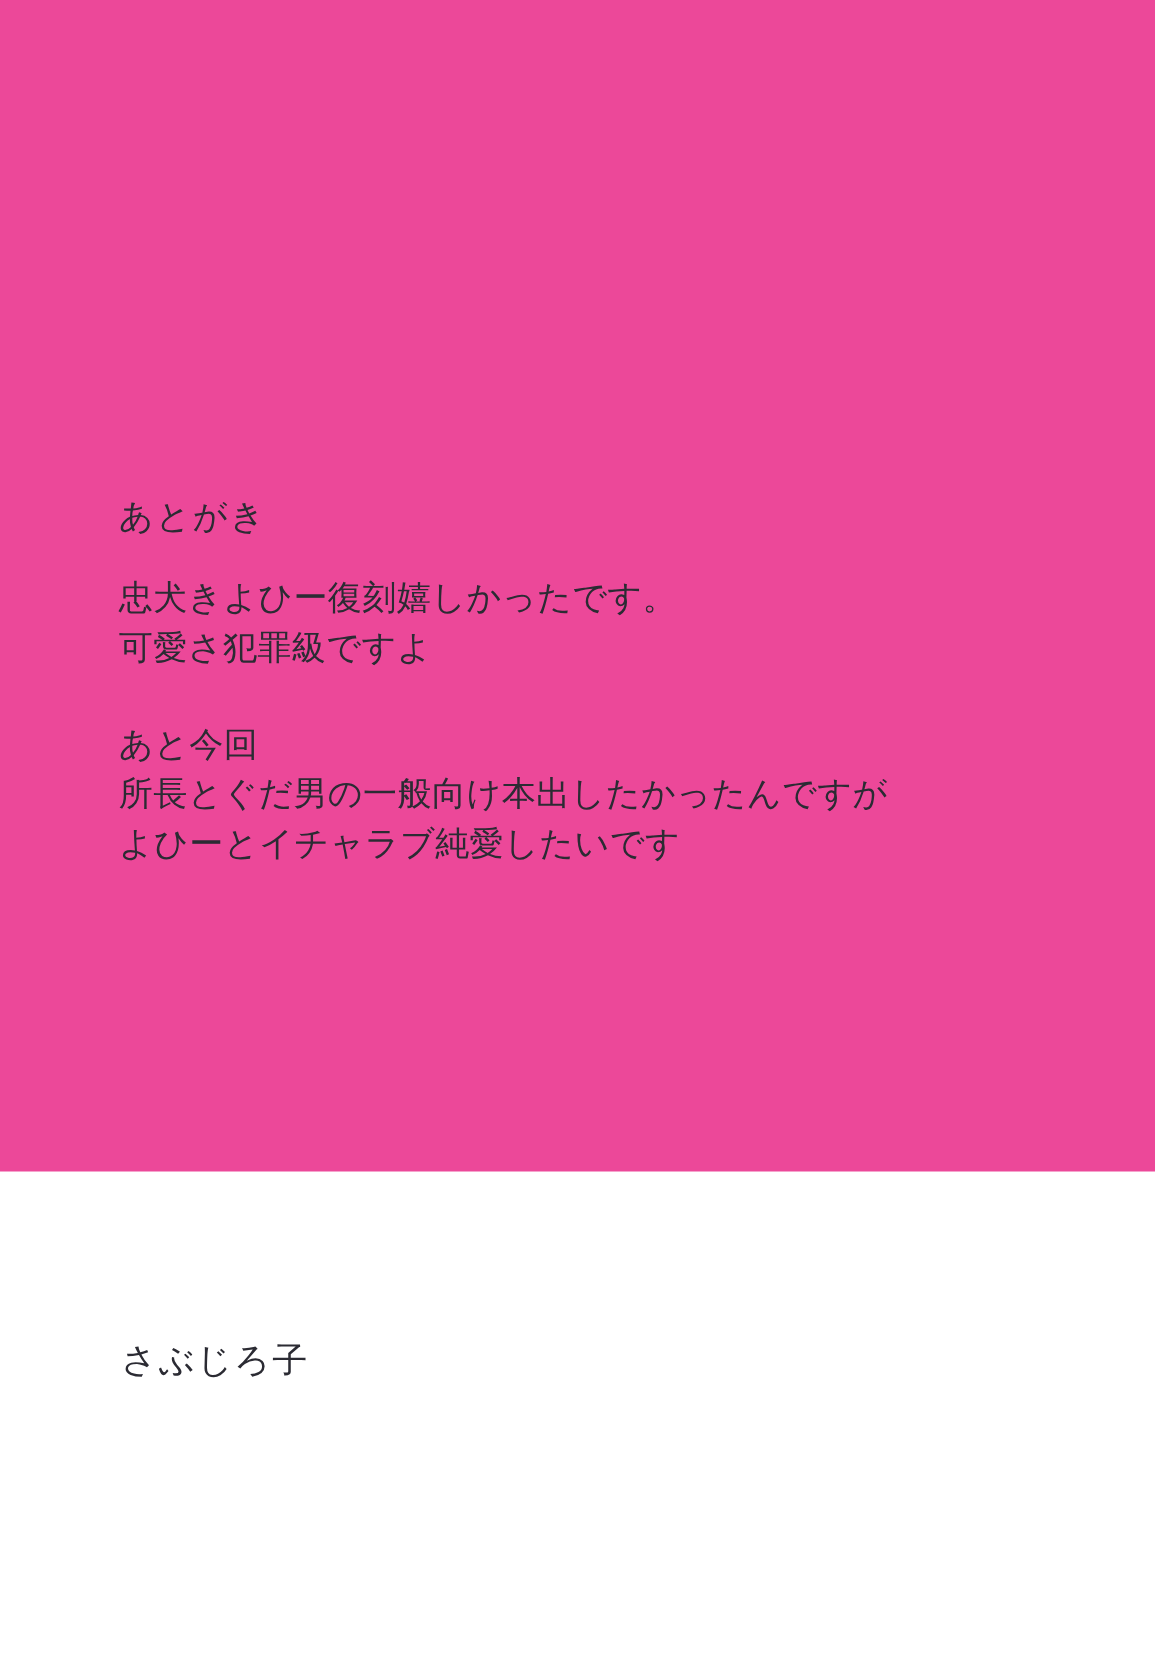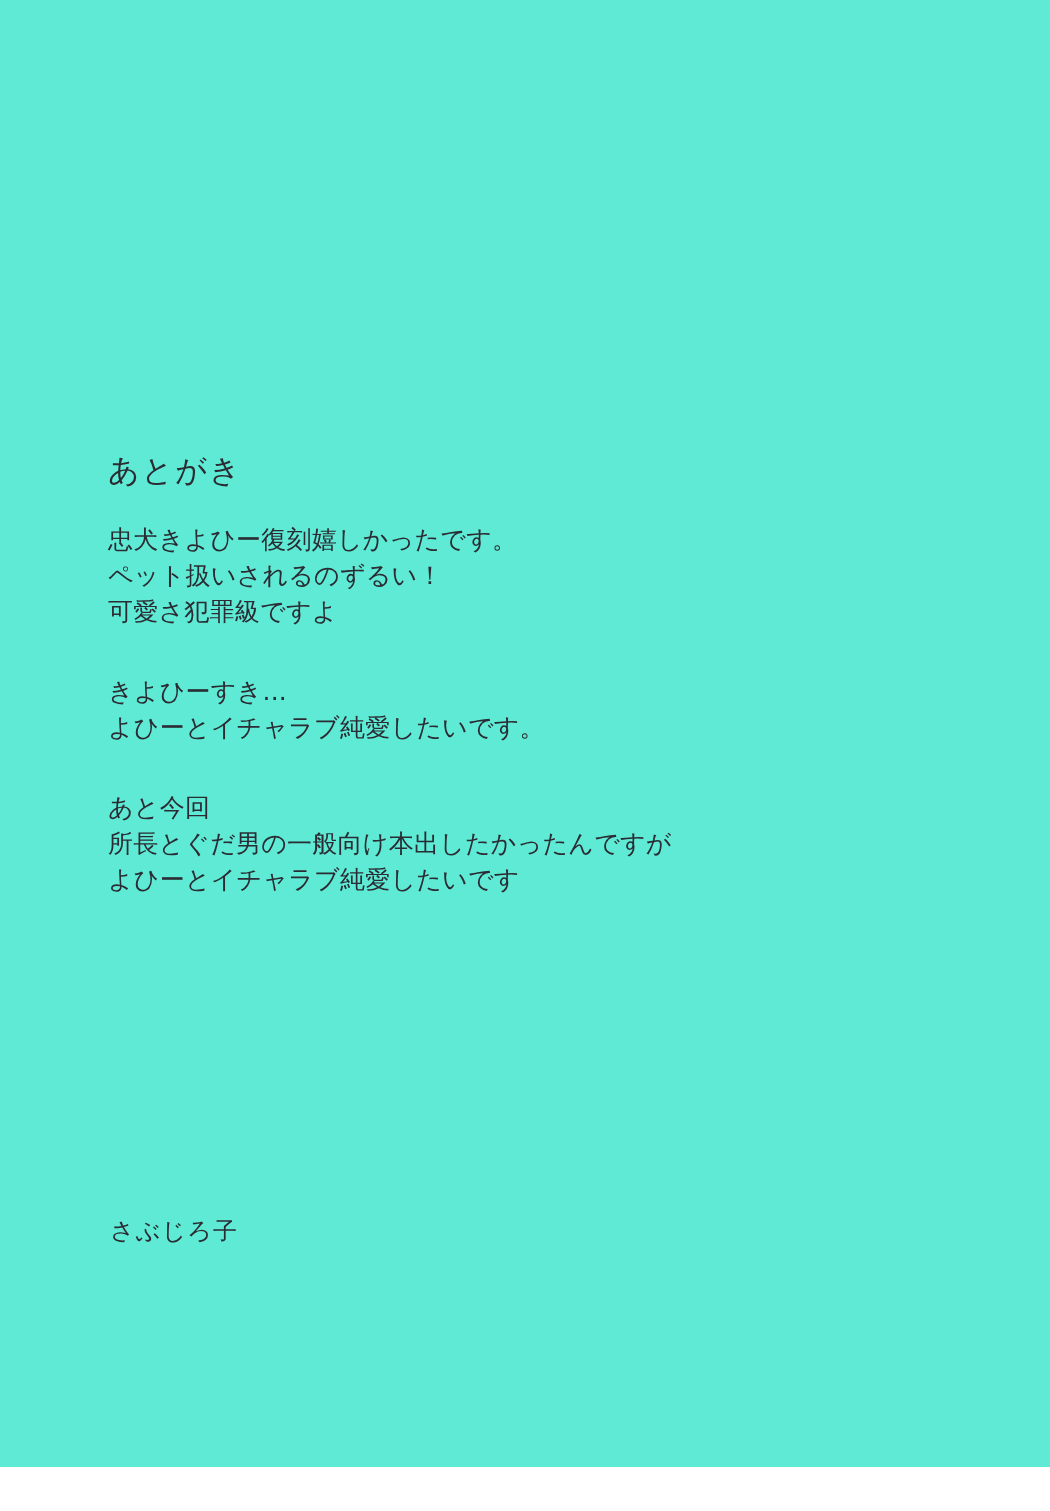--- a/index.html
+++ b/index.html
@@ -13,22 +13,22 @@
     position: relative;
     font-family: "DejaVu Sans", "Liberation Sans", sans-serif;
     color: #2b2b33;
     overflow: hidden;
   }
   .page {
     position: absolute;
     left: 0;
     top: 0;
     width: 1050px;
-    height: 1467px;
-    background: #5eead4;
+    height: 1065px;
+    background: #ec4899;
   }
   .afterword {
     position: absolute;
     left: 108px;
     top: 455px;
     width: 880px;
   }
   .heading {
     font-size: 31px;
     line-height: 1.0;
@@ -36,54 +36,49 @@
     color: #2b2b33;
     margin: 0 0 0 0;
   }
   .block {
     margin-top: 36px;
   }
   .block.tight {
     margin-top: 44px;
   }
   .line {
-    font-size: 25px;
+    font-size: 31px;
     line-height: 1.44;
     letter-spacing: 0.01em;
     color: #2b2b33;
     white-space: pre;
   }
   .signature {
     position: absolute;
     left: 110px;
     top: 1215px;
-    font-size: 24px;
+    font-size: 32px;
     letter-spacing: 0.05em;
     color: #2b2b33;
   }
 </style>
 </head>
 <body>
 
 <div class="page">
 
   <div class="afterword">
 
     <div class="heading">あとがき</div>
 
     <div class="block">
       <div class="line">忠犬きよひー復刻嬉しかったです。</div>
-      <div class="line">ペット扱いされるのずるい！</div>
       <div class="line">可愛さ犯罪級ですよ</div>
     </div>
 
-    <div class="block tight">
-      <div class="line">きよひーすき...</div>
-      <div class="line">よひーとイチャラブ純愛したいです。</div>
-    </div>
 
     <div class="block tight">
       <div class="line">あと今回</div>
       <div class="line">所長とぐだ男の一般向け本出したかったんですが</div>
       <div class="line">よひーとイチャラブ純愛したいです</div>
     </div>
 
   </div>
 
   <div class="signature">さぶじろ子</div>

